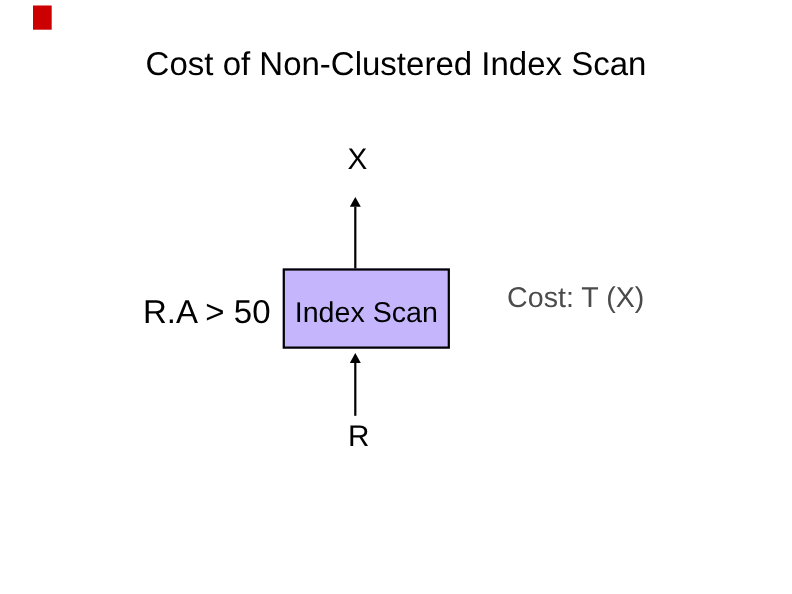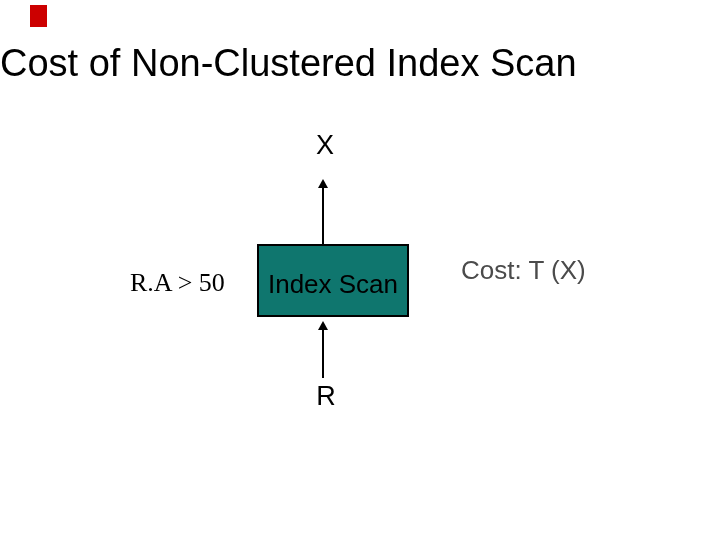--- a/index.html
+++ b/index.html
@@ -23,22 +23,22 @@
     width: 17px;
     height: 22px;
     background: #cc0000;
   }
   .title {
     position: absolute;
     left: 0;
     top: 42px;
     width: 720px;
     margin: 0;
-    text-align: left;
-    font-size: 38px;
+    text-align: center;
+    font-size: 30px;
     font-weight: 400;
     letter-spacing: 0px;
     color: #000000;
     white-space: nowrap;
   }
   .x-label {
     position: absolute;
     left: 300px;
     top: 130px;
     width: 50px;
@@ -64,32 +64,31 @@
   }
   .arrow-shaft {
     width: 2px;
     flex: 1;
     background: #000000;
   }
   .predicate {
     position: absolute;
     left: 130px;
     top: 268px;
-    font-size: 26px;
+    font-size: 30px;
     color: #000000;
     white-space: nowrap;
-    font-family: Liberation Serif, serif;
   }
   .op-box {
     position: absolute;
     left: 257px;
     top: 244px;
     width: 148px;
     height: 69px;
-    background: #0f766e;
+    background: #c4b5fd;
     border: 2px solid #000000;
     display: flex;
     align-items: center;
     justify-content: center;
   }
   .op-box span {
     font-size: 26px;
     color: #000000;
     white-space: nowrap;
     padding-top: 8px;

